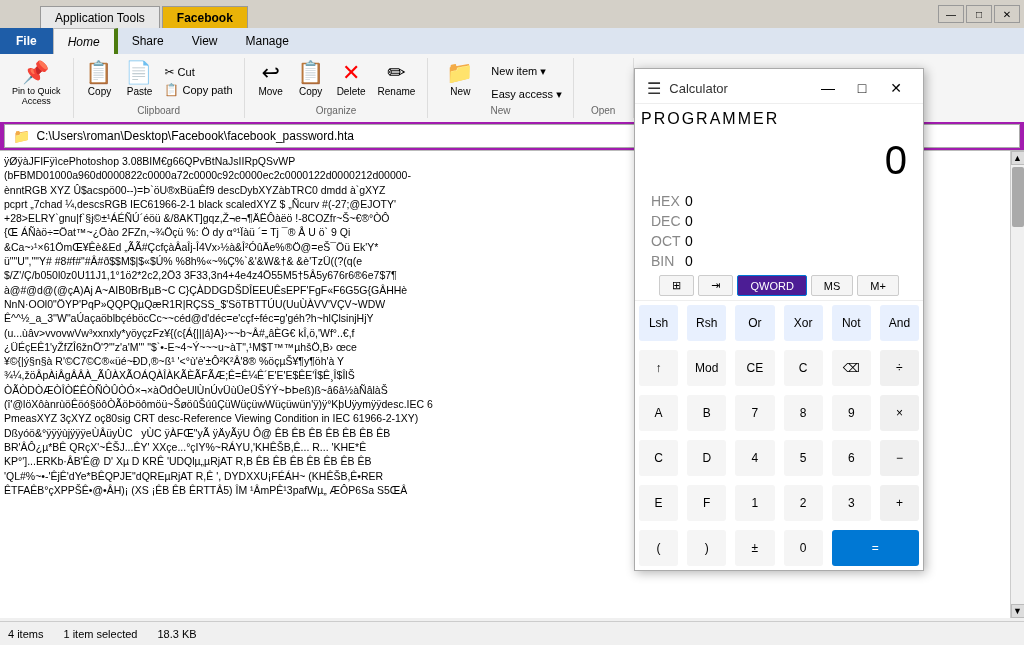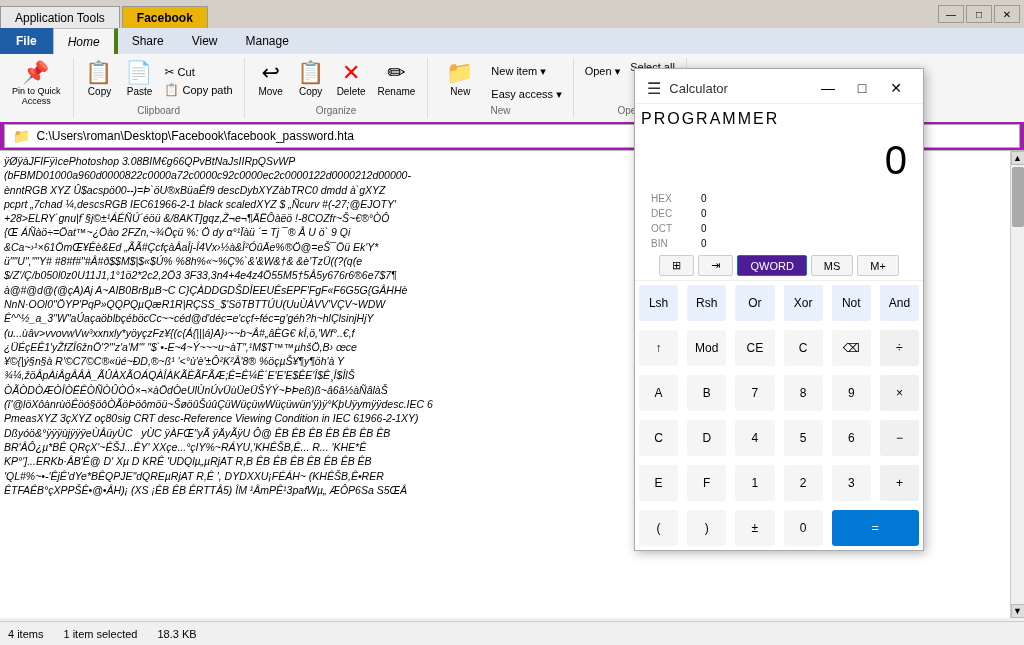--- a/index.html
+++ b/index.html
@@ -10,20 +10,21 @@
       display: flex;
       align-items: center;
       background: #d4d0c8;
       height: 28px;
       position: relative;
     }
     .title-bar-tabs {
       display: flex;
       align-items: flex-end;
       height: 100%;
+      padding-left: 40px;
     }
     .title-tab {
       padding: 4px 14px;
       font-size: 12px;
       background: #e8e8e8;
       border: 1px solid #999;
       border-bottom: none;
       margin-right: 2px;
       height: 22px;
       display: flex;
@@ -144,21 +145,20 @@
       font-size: 12px;
       margin: 2px 4px;
     }
     .address-icon { margin-right: 6px; font-size: 14px; }
 
     
     .main-area {
       display: flex;
       height: calc(645px - 28px - 26px - 68px - 28px - 28px);
       background: #f9a8d4;
-      font-style: italic;
     }
     .file-content {
       flex: 1;
       background: #fff;
       font-size: 11px;
       font-family: monospace;
       padding: 4px;
       overflow: hidden;
       color: #000;
       line-height: 1.3;
@@ -229,23 +229,23 @@
       letter-spacing: 2px;
     }
     .calc-display {
       text-align: right;
       font-size: 40px;
       font-weight: 300;
       padding: 4px 16px 8px;
     }
     .calc-hex-row {
       display: flex;
-      gap: 20px;
+      gap: 4px;
       padding: 2px 8px;
-      font-size: 10px;
+      font-size: 14px;
       color: #333;
     }
     .calc-hex-row span { min-width: 30px; color: #888; }
     .calc-hex-row .val { color: #000; }
     .calc-type-row {
       display: flex;
       justify-content: center;
       gap: 4px;
       padding: 4px;
       border-bottom: 1px solid #eee;
@@ -415,28 +415,20 @@
           </div>
           <div class="ribbon-small-btn">
             <span>Easy access ▾</span>
           </div>
         </div>
       </div>
       <span class="ribbon-group-label">New</span>
     </div>
 
     <div class="ribbon-group">
-      <div class="ribbon-group-items">
-        <div class="ribbon-small-btn" style="margin-top:4px">
-          <span>Open ▾</span>
-        </div>
-        <div class="ribbon-small-btn">
-          <span>Select all</span>
-        </div>
-      </div>
       <span class="ribbon-group-label">Open</span>
     </div>
   </div>
 
   <div class="address-bar">
     <span class="address-icon">📁</span>
     <span>C:\Users\roman\Desktop\Facebook\facebook_password.hta</span>
   </div>
 </div>
 

